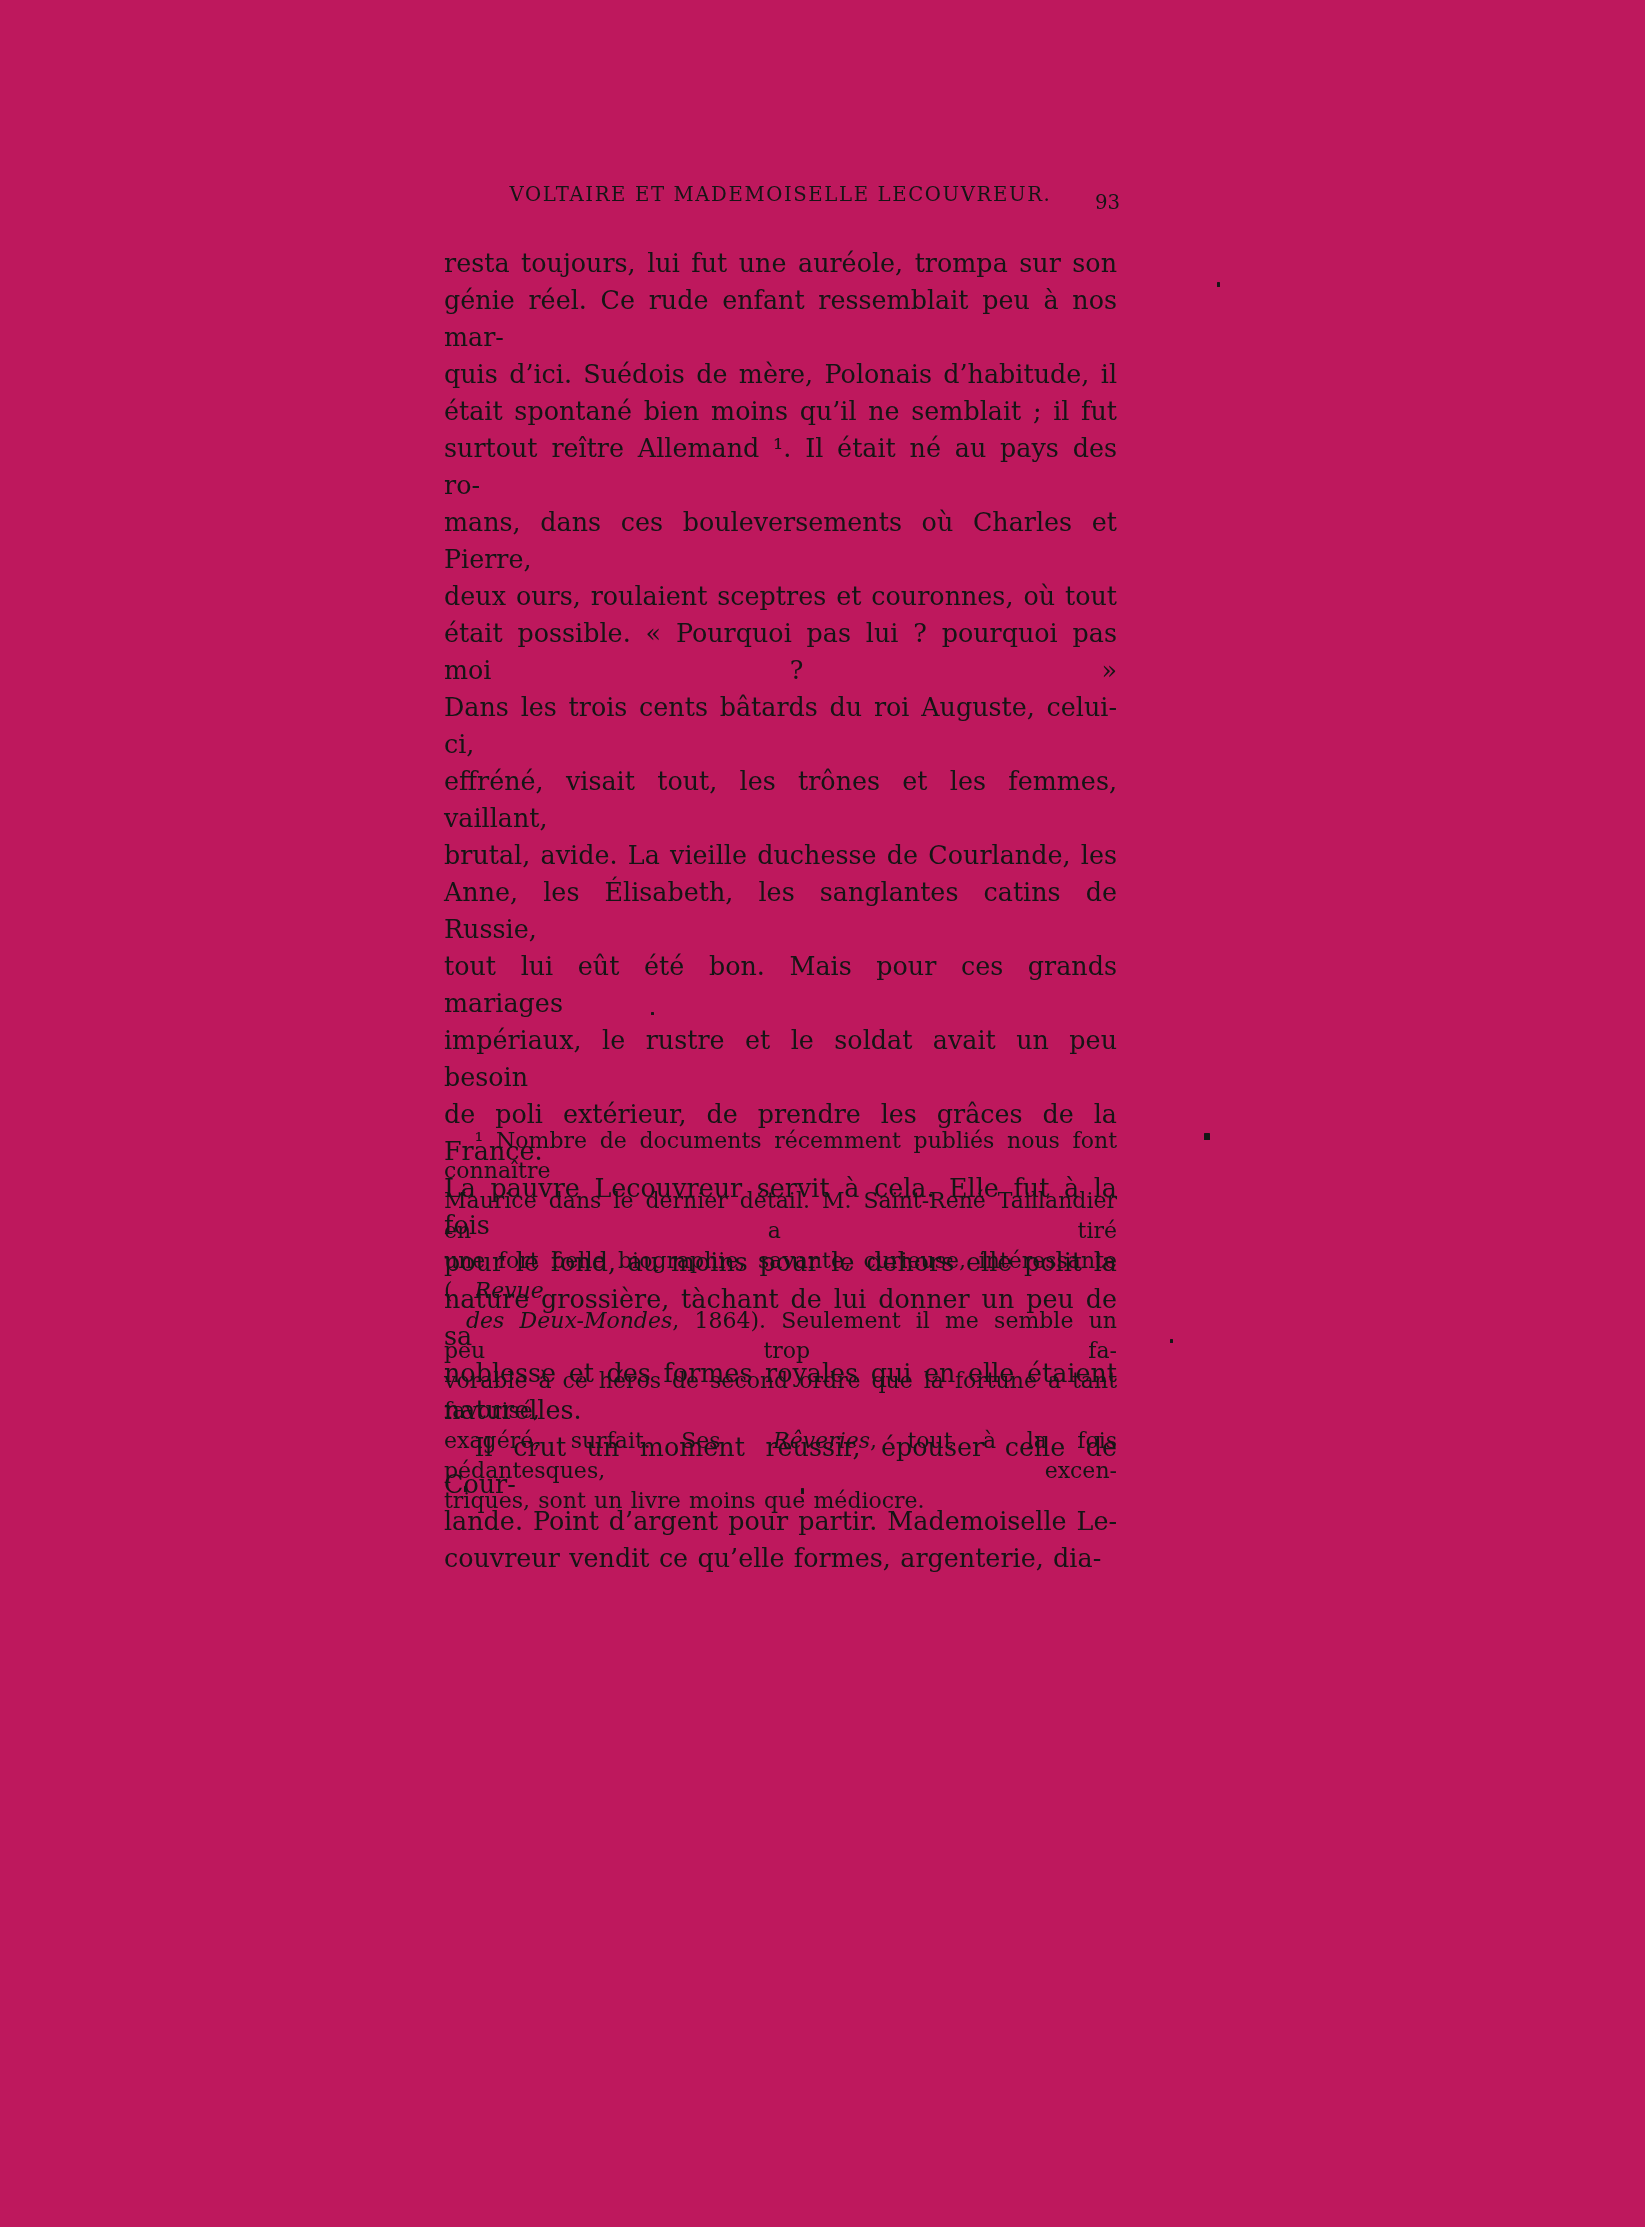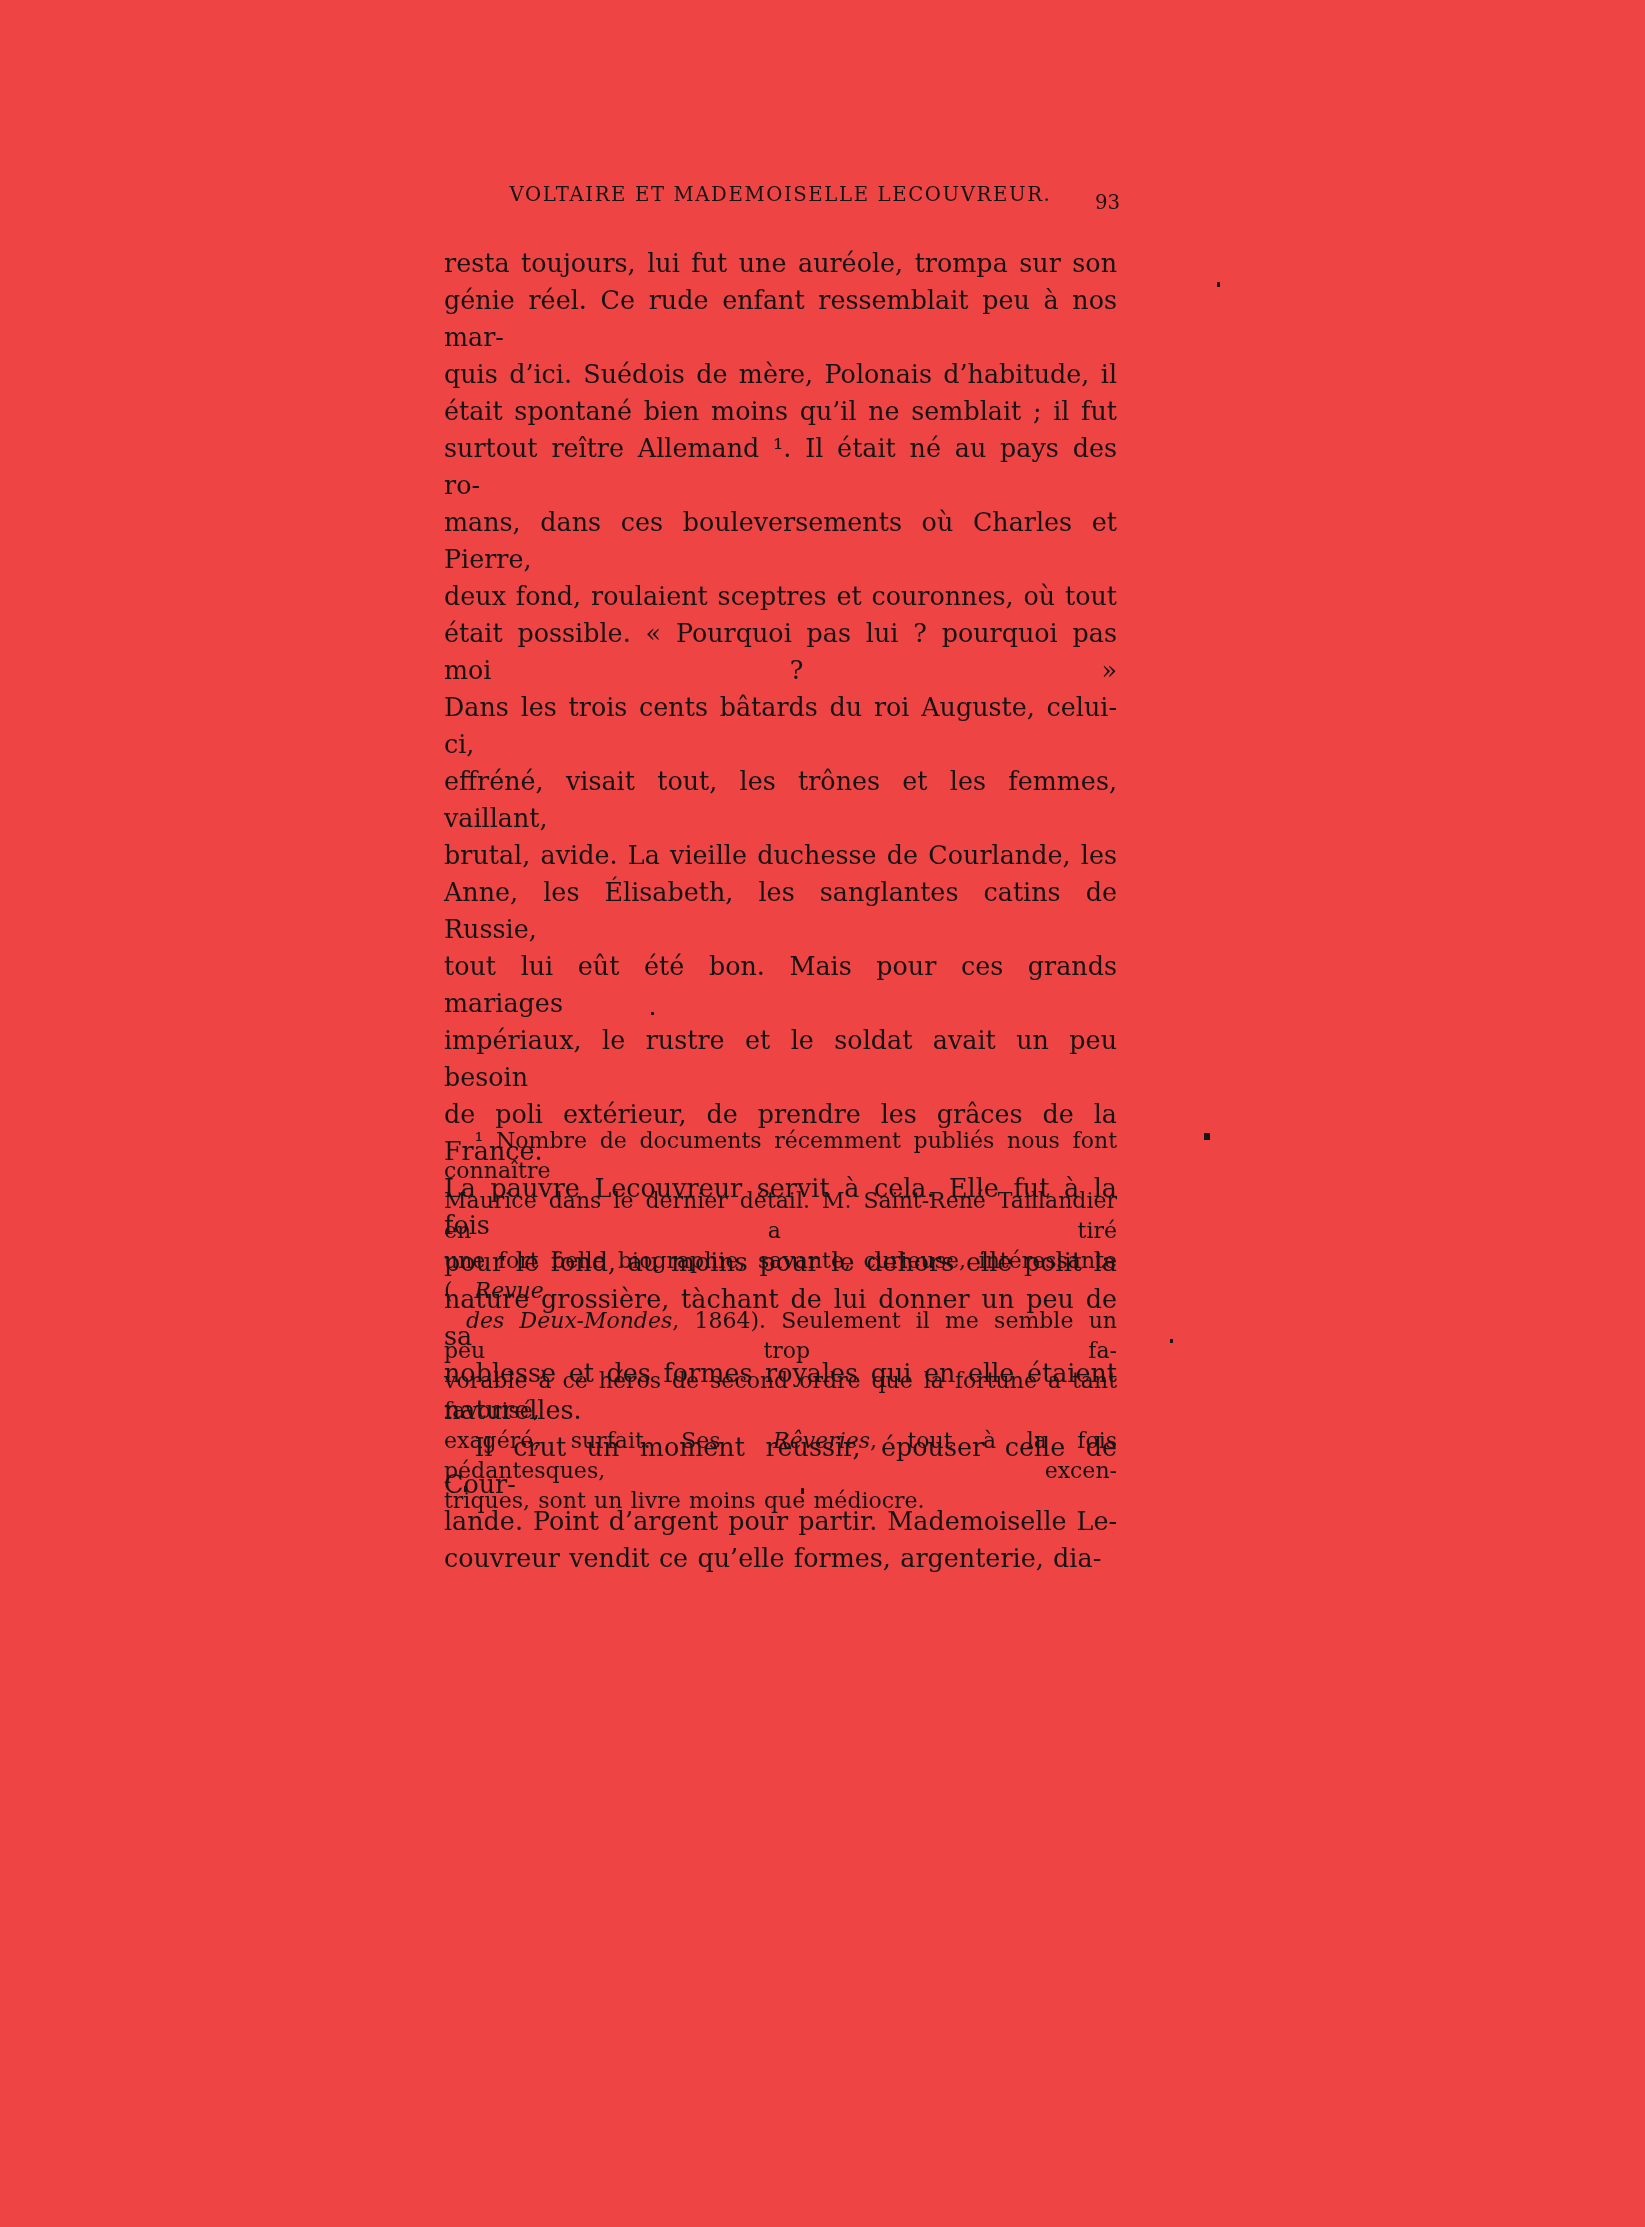--- a/index.html
+++ b/index.html
@@ -1,20 +1,20 @@
 <!DOCTYPE html>
 <html style="font-size:10.2px"><head>
 <meta charset="utf-8">
 <style>
   html, body { margin: 0; padding: 0; background: #e8e8e8; }
   .page {
     position: relative;
     width: 1646px;
     height: 2227px;
-    background: #ef4444;
+    background: #be185d;
     font-family: "DejaVu Serif", serif;
     color: #151515;
     overflow: hidden;
   }
   .running-header {
     position: absolute;
     top: 183px;
     left: 444px;
     width: 673px;
     text-align: center;
@@ -65,21 +65,21 @@
   <div class="page-number">93</div>
 
   <div class="body-text">
     <div class="para">
         <div class="tline"><span>resta toujours, lui fut une auréole, trompa sur son</span></div>
         <div class="tline"><span>génie réel. Ce rude enfant ressemblait peu à nos mar-</span></div>
         <div class="tline"><span>quis d’ici. Suédois de mère, Polonais d’habitude, il</span></div>
         <div class="tline"><span>était spontané bien moins qu’il ne semblait ; il fut</span></div>
         <div class="tline"><span>surtout reître Allemand ¹. Il était né au pays des ro-</span></div>
         <div class="tline"><span>mans, dans ces bouleversements où Charles et Pierre,</span></div>
-        <div class="tline"><span>deux fond, roulaient sceptres et couronnes, où tout</span></div>
+        <div class="tline"><span>deux ours, roulaient sceptres et couronnes, où tout</span></div>
         <div class="tline"><span>était possible. « Pourquoi pas lui ? pourquoi pas moi ? »</span></div>
         <div class="tline"><span>Dans les trois cents bâtards du roi Auguste, celui-ci,</span></div>
         <div class="tline"><span>effréné, visait tout, les trônes et les femmes, vaillant,</span></div>
         <div class="tline"><span>brutal, avide. La vieille duchesse de Courlande, les</span></div>
         <div class="tline"><span>Anne, les Élisabeth, les sanglantes catins de Russie,</span></div>
         <div class="tline"><span>tout lui eût été bon. Mais pour ces grands mariages</span></div>
         <div class="tline"><span>impériaux, le rustre et le soldat avait un peu besoin</span></div>
         <div class="tline"><span>de poli extérieur, de prendre les grâces de la France.</span></div>
         <div class="tline"><span>La pauvre Lecouvreur servit à cela. Elle fut à la fois</span></div>
         <div class="tline"><span>pour le fond, au moins pour le dehors elle polit la</span></div>

